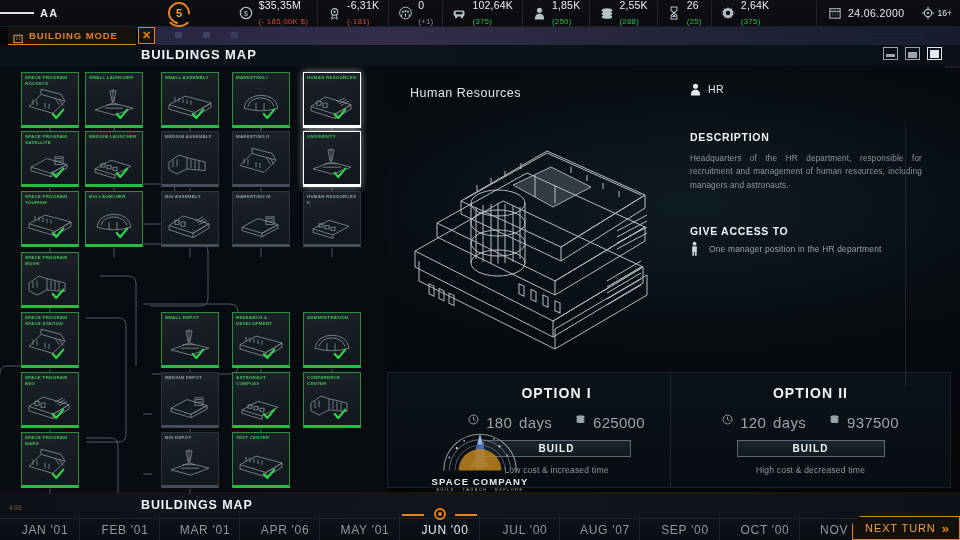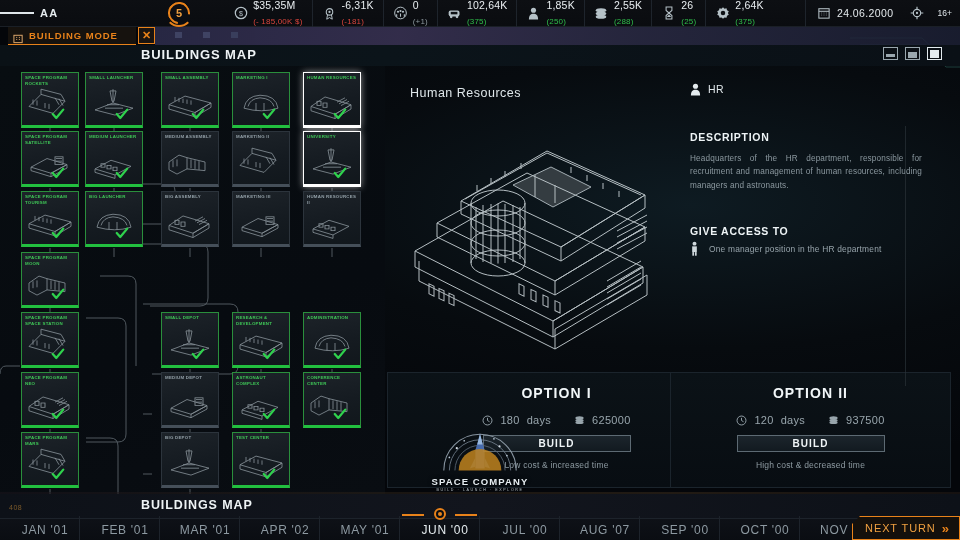--- a/index.html
+++ b/index.html
@@ -55,21 +55,21 @@
   .res-icon svg { display:block; }
   .res-vals { display:flex; flex-direction:column; line-height:1; }
   .res-main { font-size:10.5px; color:#e9eef1; font-weight:500; letter-spacing:.2px; }
   .res-sub { font-size:8px; margin-top:7px; letter-spacing:.2px; }
   .sub-red { color:#d8443c; }
   .sub-green { color:#2fbe4a; }
   .sub-grey { color:#8b979d; }
   .spacer-flex { flex:1 1 auto; }
   .date-box { display:flex; align-items:center; gap:6px; padding:0 10px; border-left:1px solid #1e242c; height:27px;}
   .date-txt { font-size:10.5px; color:#e3e9ec; letter-spacing:.4px; }
-  .age-box { display:flex; align-items:center; gap:13px; padding:0 8px 0 6px; height:27px; }
+  .age-box { display:flex; align-items:center; gap:2px; padding:0 8px 0 6px; height:27px; }
   .age-pill { font-size:8.5px; color:#dfe6ea; }
 
   
   #modebar {
     position:absolute; left:8px; top:27px; width:960px; height:20px; z-index:35;
   }
   .mode-chip {
     position:absolute; left:0; top:0; height:18px;
     display:flex; align-items:center;
     background:#16120e;
@@ -181,22 +181,22 @@
     background:linear-gradient(180deg,#0b1217 0%, #080d12 100%);
     border:1px solid #1b242c;
   }
   #opt1 { left:387px; width:339px; }
   #opt2 { left:670px; width:281px; }
   .opt-title {
     text-align:center; margin-top:12px;
     font-size:14px; font-weight:bold; letter-spacing:1.1px; color:#f2f7f9;
   }
   .opt-meta {
-    display:flex; align-items:center; justify-content:center; gap:7px; margin-top:13px;
-    font-size:11px; color:#98a5ac; letter-spacing:.3px;
+    display:flex; justify-content:center; gap:7px; margin-top:13px;
+    font-size:15px; color:#98a5ac; letter-spacing:.3px;
   }
   .opt-meta .ic { width:11px; height:11px; color:#98a5ac; display:inline-flex; }
   .opt-meta .gap { width:9px; }
   .build-btn {
     display:block; margin:9px auto 0; width:148px; height:17px;
     background:linear-gradient(180deg,#1c252c 0%, #121a20 100%);
     border:1px solid #5d6a73;
     color:#f0f5f7; font-size:10px; font-weight:bold; letter-spacing:1.1px;
     line-height:15px; text-align:center; cursor:pointer;
   }
@@ -1025,21 +1025,21 @@
       <div class="mcell">
         <span>JAN '01</span>
       </div>
       <div class="mcell">
         <span>FEB '01</span>
       </div>
       <div class="mcell">
         <span>MAR '01</span>
       </div>
       <div class="mcell">
-        <span>APR '02</span>
+        <span>APR '06</span>
       </div>
       <div class="mcell">
         <span>MAY '01</span>
       </div>
       <div class="mcell current">
         <span>JUN '00</span>
         <div class="turnmark">
           <i></i>
         </div>
       </div>

